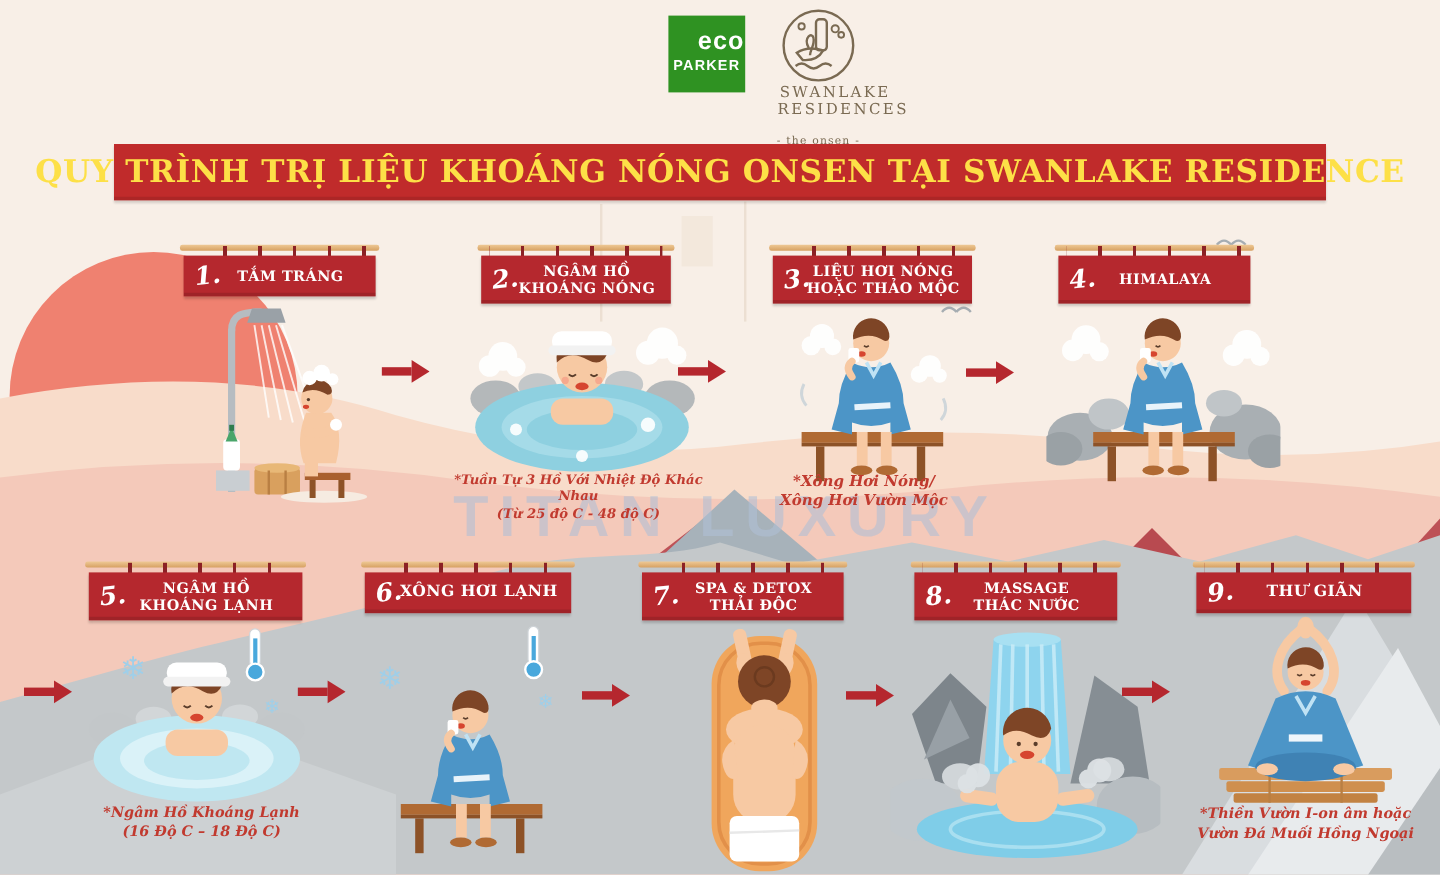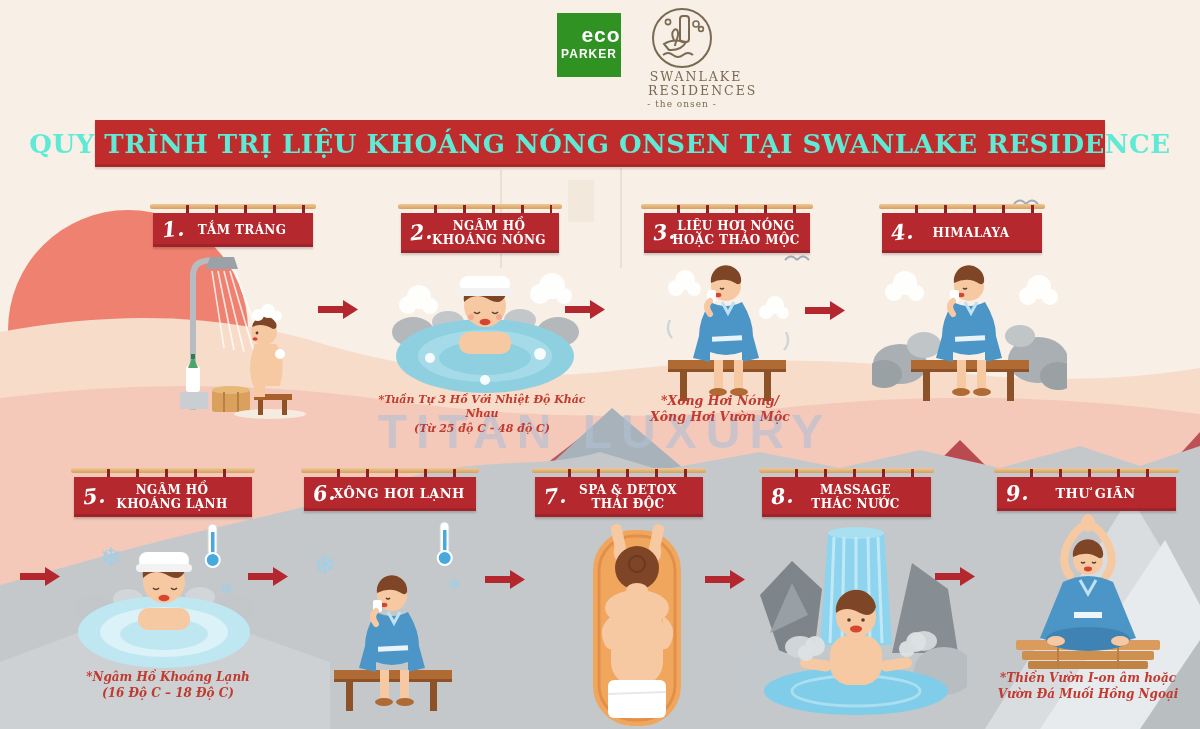--- a/index.html
+++ b/index.html
@@ -10,26 +10,26 @@
   .watermark{position:absolute;left:140px;top:404px;width:930px;text-align:center;
     font-family:"Liberation Sans",sans-serif;font-weight:bold;font-size:48px;letter-spacing:9px;
     color:rgba(175,192,214,.58);white-space:nowrap;z-index:3;}
   
   .eco{position:absolute;left:557px;top:13px;width:64px;height:64px;background:#2f9222;
     color:#fff;text-align:center;z-index:6;font-family:"Liberation Sans",sans-serif;}
   .eco .e1{font-size:21px;font-weight:bold;margin-top:10px;letter-spacing:1px;padding-left:24px;}
   .eco .e2{font-size:12px;font-weight:bold;letter-spacing:1px;}
   .brand{position:absolute;left:620px;top:6px;width:124px;text-align:center;color:#7a6a52;z-index:6;}
   .brand .bl{font-size:12.5px;letter-spacing:2px;line-height:1.15;margin-left:28px;}
-  .brand .tag{font-size:9px;letter-spacing:1px;margin-top:0;}
+  .brand .tag{font-size:9px;letter-spacing:1px;margin-top:14px;}
   
   .title-banner{position:absolute;left:95px;top:120px;width:1010px;height:47px;background:#c02b2b;
     box-shadow:0 2px 2px rgba(0,0,0,.15), inset 0 -3px 0 rgba(0,0,0,.10);
     display:flex;align-items:center;justify-content:center;z-index:6;}
-  .title-banner span{color:#5eead4;font-weight:bold;font-size:26px;letter-spacing:.5px;white-space:nowrap;}
+  .title-banner span{color:#fde047;font-weight:bold;font-size:26px;letter-spacing:.5px;white-space:nowrap;}
   
   .step{position:absolute;z-index:5;}
   .step .rod{position:absolute;left:0;right:0;top:0;height:5px;
     background:linear-gradient(#eec894,#d6a061);border-radius:2px;}
   .step .ticks{position:absolute;left:10px;right:10px;top:1px;height:11px;
     background:repeating-linear-gradient(90deg,transparent 0 26px,#8c2125 26px 29px);}
   .step .plate{position:absolute;left:3px;right:3px;top:9px;background:#b5282e;
     box-shadow:inset 0 -3px 0 rgba(0,0,0,.12), 0 2px 2px rgba(0,0,0,.18);
     display:flex;align-items:center;}
   .step .num{position:absolute;left:9px;top:50%;transform:translateY(-54%) rotate(-6deg);

